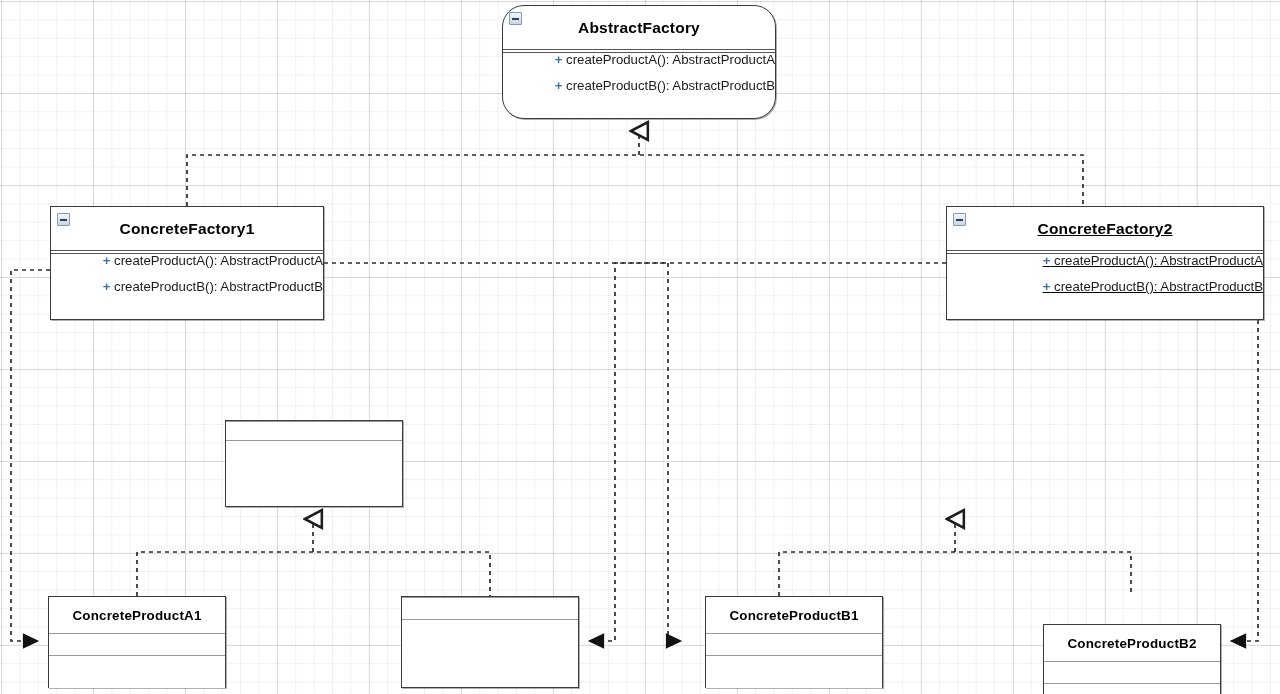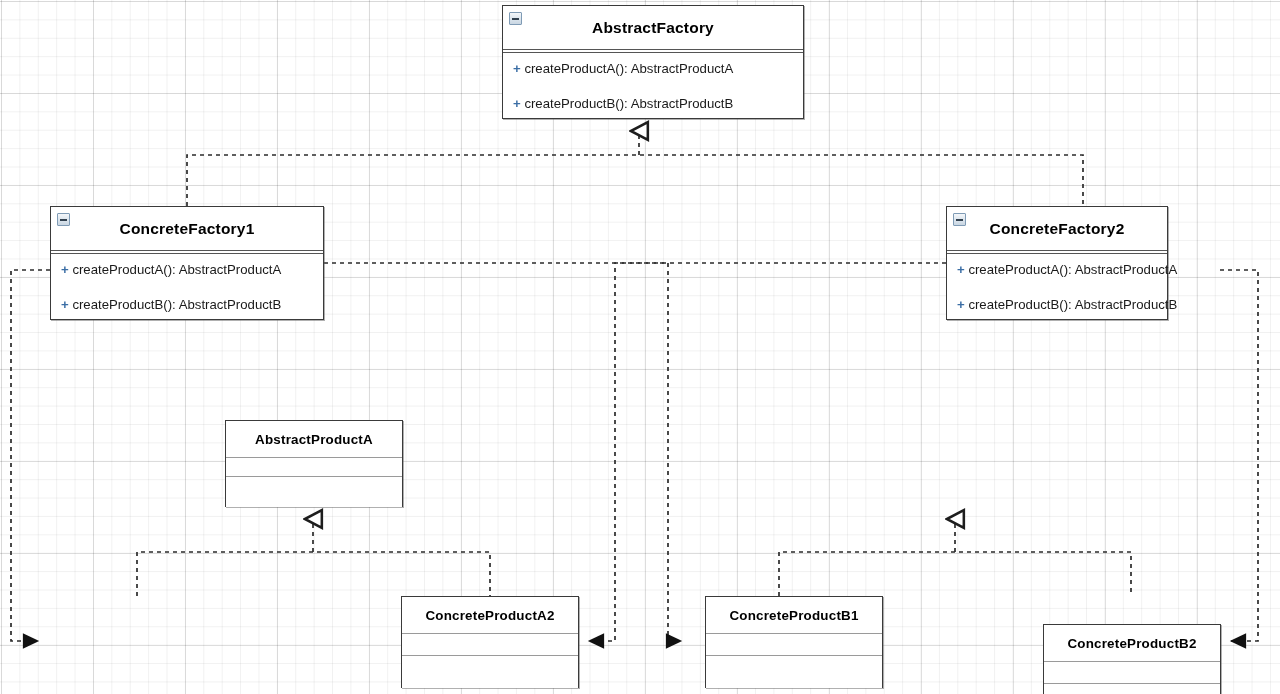--- a/index.html
+++ b/index.html
@@ -109,21 +109,21 @@
     position: absolute;
     left: 2px;
     top: 5px;
     width: 7px;
     height: 2px;
     background: #31404e;
   }
 
   
   .box-big .cls-title { font-size: 15.5px; line-height: 1; padding-top: 14px; padding-bottom: 13px; }
-  .box-big .op-row  { font-size: 13.2px; padding-top: 9px; padding-bottom: 13px; }
+  .box-big .op-row  { font-size: 13.2px; padding-top: 0; padding-bottom: 13px; text-align: right; }
 
   
   .box-prod .cls-title { font-size: 13.4px; line-height: 1; padding-top: 12px; padding-bottom: 11px; }
 </style>
 </head>
 <body>
 
 <div id="canvas">
 
   <svg id="links" xmlns="http://www.w3.org/2000/svg" viewBox="0 0 1280 694">
@@ -163,62 +163,67 @@
       <path d="M 324 263 L 668 263 L 668 641 L 681 641" marker-end="url(#filledTriR)"></path>
 
        ConcreteProductA2 (dependency, down middle-left) --&gt;
       <path d="M 946 263 L 615 263 L 615 641 L 589 641" marker-end="url(#filledTriR)"></path>
 
        ConcreteProductB2 (dependency, right wrap) --&gt;
       <path d="M 1220 270 L 1258 270 L 1258 641 L 1231 641" marker-end="url(#filledTriR)"></path>
     </g>
   </svg>
 
-  <div class="uml-class box-big" style="left:502px; top:5px; width:302px; height:114px;">
+  <div class="uml-class box-big" style="left:502px; top:5px; width:274px; height:114px;border-radius:22px;">
     <span class="collapse-icon"></span>
     <div class="cls-title">AbstractFactory</div>
     <div class="sep-double"></div>
     <div class="cls-ops">
       <div class="op-row"><span class="op-plus">+</span> <span>createProductA(): AbstractProductA</span></div>
       <div class="op-row"><span class="op-plus">+</span> <span>createProductB(): AbstractProductB</span></div>
     </div>
   </div>
 
   <div class="uml-class box-big" style="left:50px; top:206px; width:274px; height:114px;">
     <span class="collapse-icon"></span>
     <div class="cls-title">ConcreteFactory1</div>
     <div class="sep-double"></div>
     <div class="cls-ops">
       <div class="op-row"><span class="op-plus">+</span> <span>createProductA(): AbstractProductA</span></div>
       <div class="op-row"><span class="op-plus">+</span> <span>createProductB(): AbstractProductB</span></div>
     </div>
   </div>
 
-  <div class="uml-class box-big" style="left:946px; top:206px; width:222px; height:114px;">
+  <div class="uml-class box-big" style="left:946px; top:206px; width:318px; height:114px;text-decoration:underline;">
     <span class="collapse-icon"></span>
     <div class="cls-title">ConcreteFactory2</div>
     <div class="sep-double"></div>
     <div class="cls-ops">
       <div class="op-row"><span class="op-plus">+</span> <span>createProductA(): AbstractProductA</span></div>
       <div class="op-row"><span class="op-plus">+</span> <span>createProductB(): AbstractProductB</span></div>
     </div>
   </div>
 
   <div class="uml-class box-prod" style="left:225px; top:420px; width:178px; height:87px;">
-    <div class="cls-title">AbstractProductA</div>
     <div class="sep-single"></div>
     <div class="empty-comp" style="height:18px;"></div>
     <div class="sep-single"></div>
     <div class="empty-comp" style="height:30px;"></div>
   </div>
 
 
+  <div class="uml-class box-prod" style="left:48px; top:596px; width:178px; height:92px;">
+    <div class="cls-title">ConcreteProductA1</div>
+    <div class="sep-single"></div>
+    <div class="empty-comp" style="height:21px;"></div>
+    <div class="sep-single"></div>
+    <div class="empty-comp" style="height:32px;"></div>
+  </div>
 
   <div class="uml-class box-prod" style="left:401px; top:596px; width:178px; height:92px;">
-    <div class="cls-title">ConcreteProductA2</div>
     <div class="sep-single"></div>
     <div class="empty-comp" style="height:21px;"></div>
     <div class="sep-single"></div>
     <div class="empty-comp" style="height:32px;"></div>
   </div>
 
   <div class="uml-class box-prod" style="left:705px; top:596px; width:178px; height:92px;">
     <div class="cls-title">ConcreteProductB1</div>
     <div class="sep-single"></div>
     <div class="empty-comp" style="height:21px;"></div>

